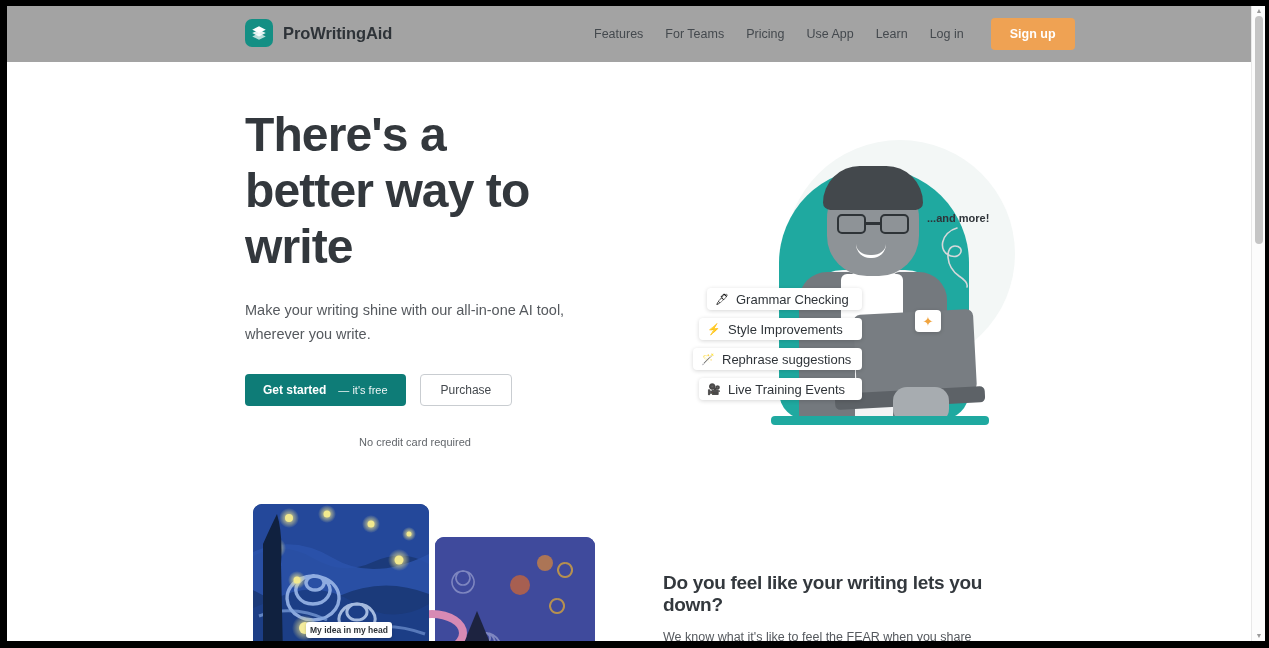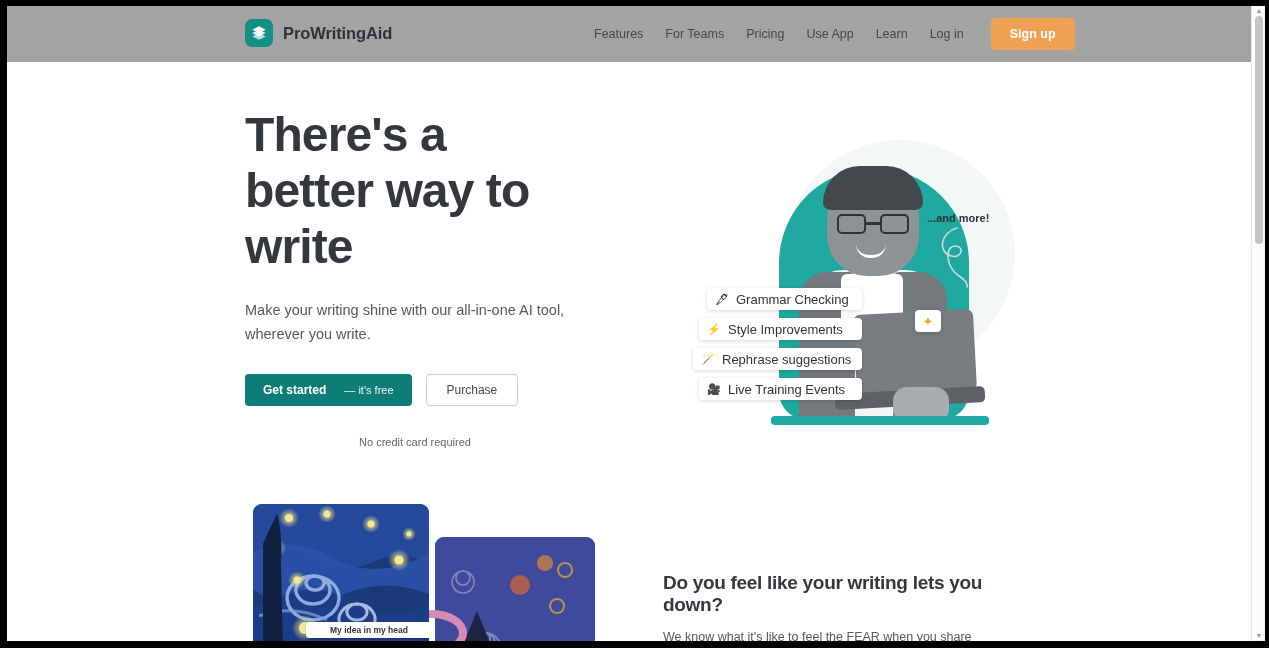--- a/index.html
+++ b/index.html
@@ -163,21 +163,21 @@
   #get-started-button {
     background: #0e7c77;
     border: none;
     border-radius: 4px;
     padding: 12px 18px;
     height: 32px;
     color: #ffffff;
     font-size: 12px;
     font-weight: bold;
     cursor: pointer;
-    display: flex; align-items: center; gap: 18px;
+    display: flex; align-items: center; gap: 12px;
     font-family: "Liberation Sans", sans-serif;
   }
   #get-started-note {
     font-weight: normal;
     font-size: 11px;
     opacity: 0.93;
   }
   #purchase-button {
     background: #ffffff;
     border: 1px solid #c9cdd1;
@@ -388,21 +388,21 @@
     left: 246px; top: 22px;
     width: 176px; height: 150px;
     border-radius: 9px;
     overflow: hidden;
   }
   #art-starry-caption {
     position: absolute;
     left: 53px; top: 118px;
     background: #ffffff;
     border-radius: 3px;
-    padding: 3px 24px;
+    padding: 3px 4px;
     font-size: 8.5px;
     color: #2f3439;
     font-weight: bold;
     white-space: nowrap;
     box-shadow: 0 1px 3px rgba(0,0,0,0.22);
   }
   #art-simple {
     position: absolute;
     left: 428px; top: 55px;
     width: 160px; height: 120px;

